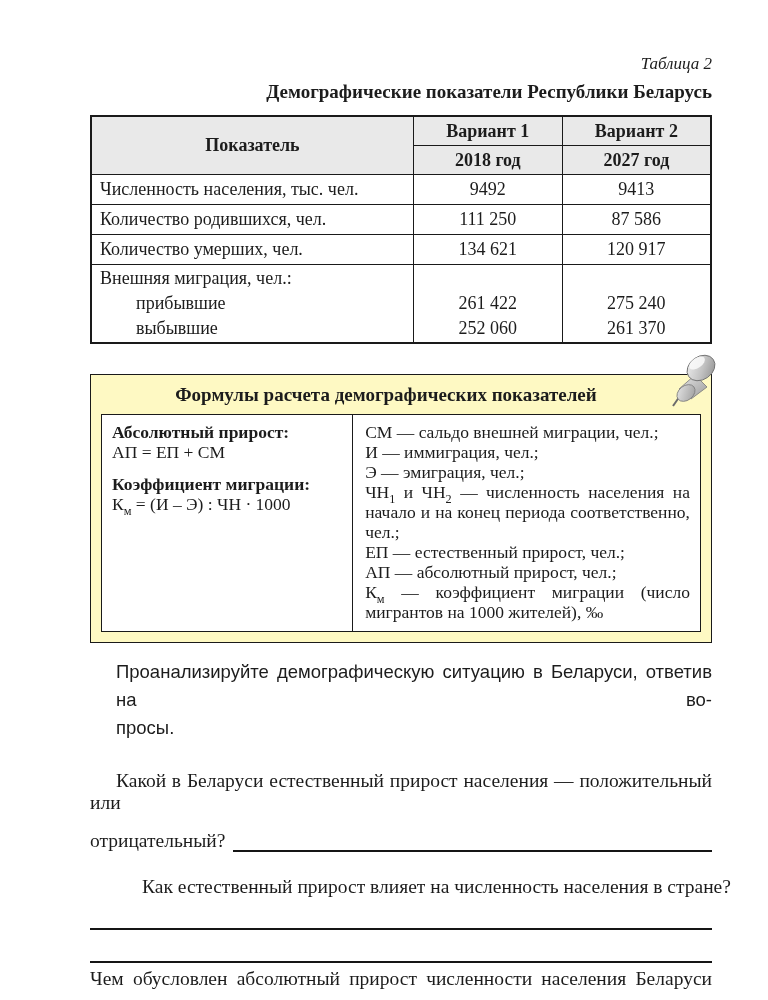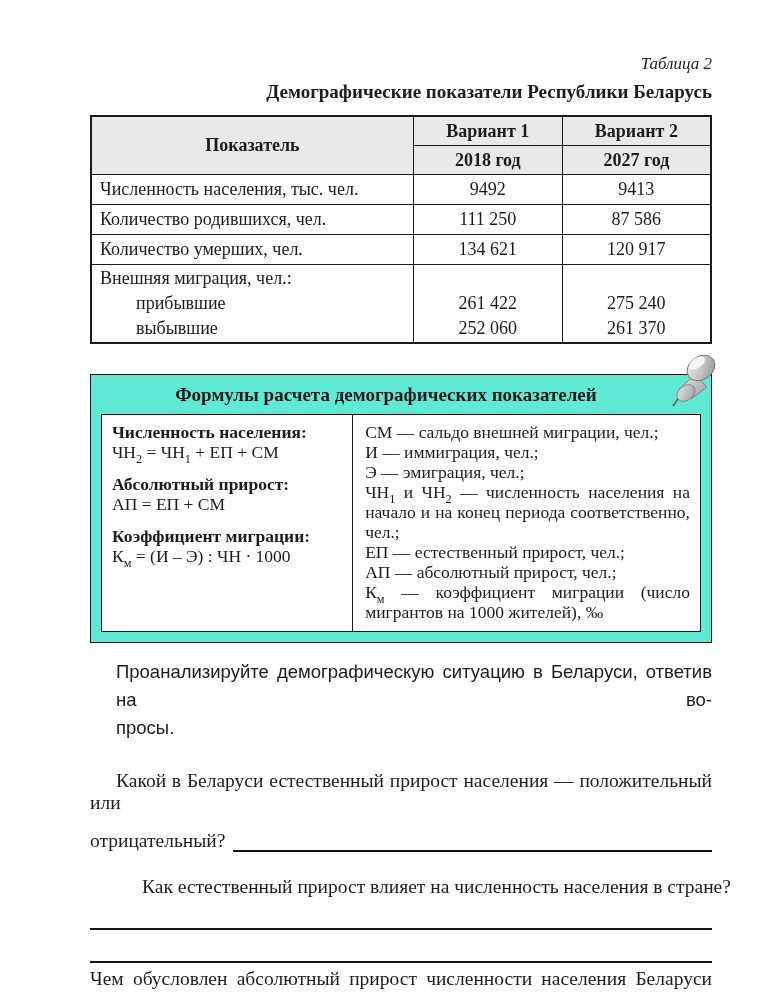--- a/index.html
+++ b/index.html
@@ -38,21 +38,21 @@
   td.num { text-align:center; height:27px; }
   .mig-line { line-height:25px; min-height:25px; }
   .mig-sub  { line-height:25px; min-height:25px; padding-left:36px; }
   td.mig-vals { vertical-align:top; text-align:center; }
 
   
   .fbox {
     position:relative;
     margin-top:30px;
     border:1.5px solid #1a1a1a;
-    background:#5eead4;
+    background:#fef9c3;
     padding:0 10px 10px 10px;
   }
   .fbox-title {
     text-align:center; font-weight:bold; font-size:19px;
     padding:9px 30px 8px 0;
   }
   .fbox-inner {
     display:flex; background:#ffffff; border:1.5px solid #1a1a1a;
     font-size:17.5px; line-height:20px;
   }
@@ -169,24 +169,20 @@
         <path d="M18 40 L34 26 L46 38 L30 50 Z" fill="url(#pinBody)" stroke="#777" stroke-width="0.8"></path>
         <ellipse cx="25" cy="44" rx="10" ry="7.2" transform="rotate(-38 25 44)" fill="url(#pinBody)" stroke="#7d7d7d" stroke-width="0.8"></ellipse>
         <ellipse cx="40" cy="19" rx="15" ry="11.5" transform="rotate(-35 40 19)" fill="url(#pinHead)" stroke="#737373" stroke-width="0.9"></ellipse>
         <ellipse cx="36" cy="14" rx="9" ry="5" transform="rotate(-35 36 14)" fill="#fafafa" opacity="0.85"></ellipse>
       </svg>
     </div>
     <div class="fbox-title">Формулы расчета демографических показателей</div>
     <div class="fbox-inner">
       <div class="fcol-left">
         <div class="fgroup">
-          <div class="flabel">Численность населения:</div>
-          <div><span>ЧН</span><sub>2</sub><span> = ЧН</span><sub>1</sub><span> + ЕП + СМ</span></div>
-        </div>
-        <div class="fgroup">
           <div class="flabel">Абсолютный прирост:</div>
           <div>АП = ЕП + СМ</div>
         </div>
         <div class="fgroup">
           <div class="flabel">Коэффициент миграции:</div>
           <div><span>К</span><sub>м</sub><span> = (И – Э) : ЧН · 1000</span></div>
         </div>
       </div>
       <div class="fcol-right">
         <div>СМ — сальдо внешней миграции, чел.;</div>

